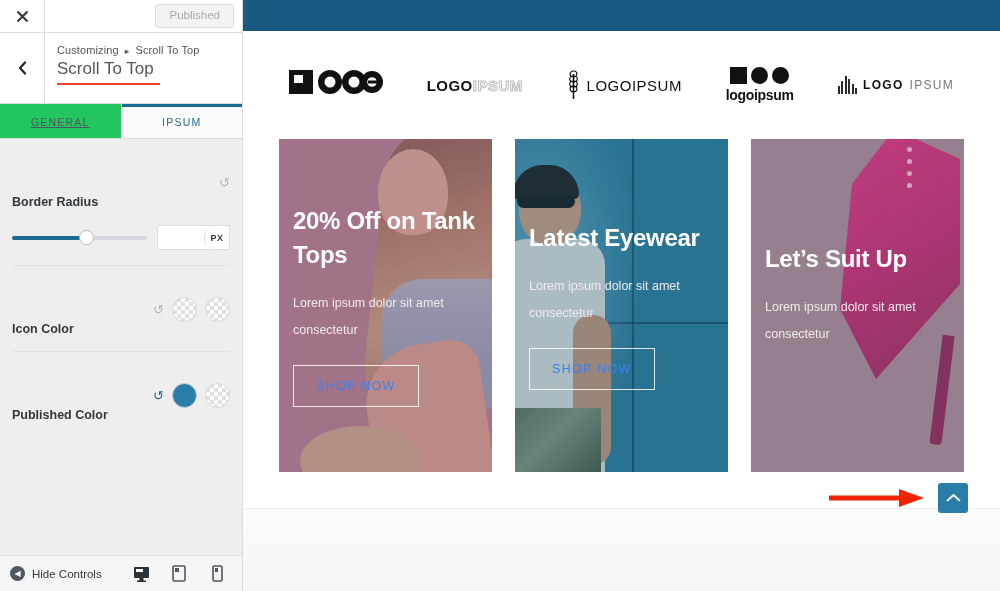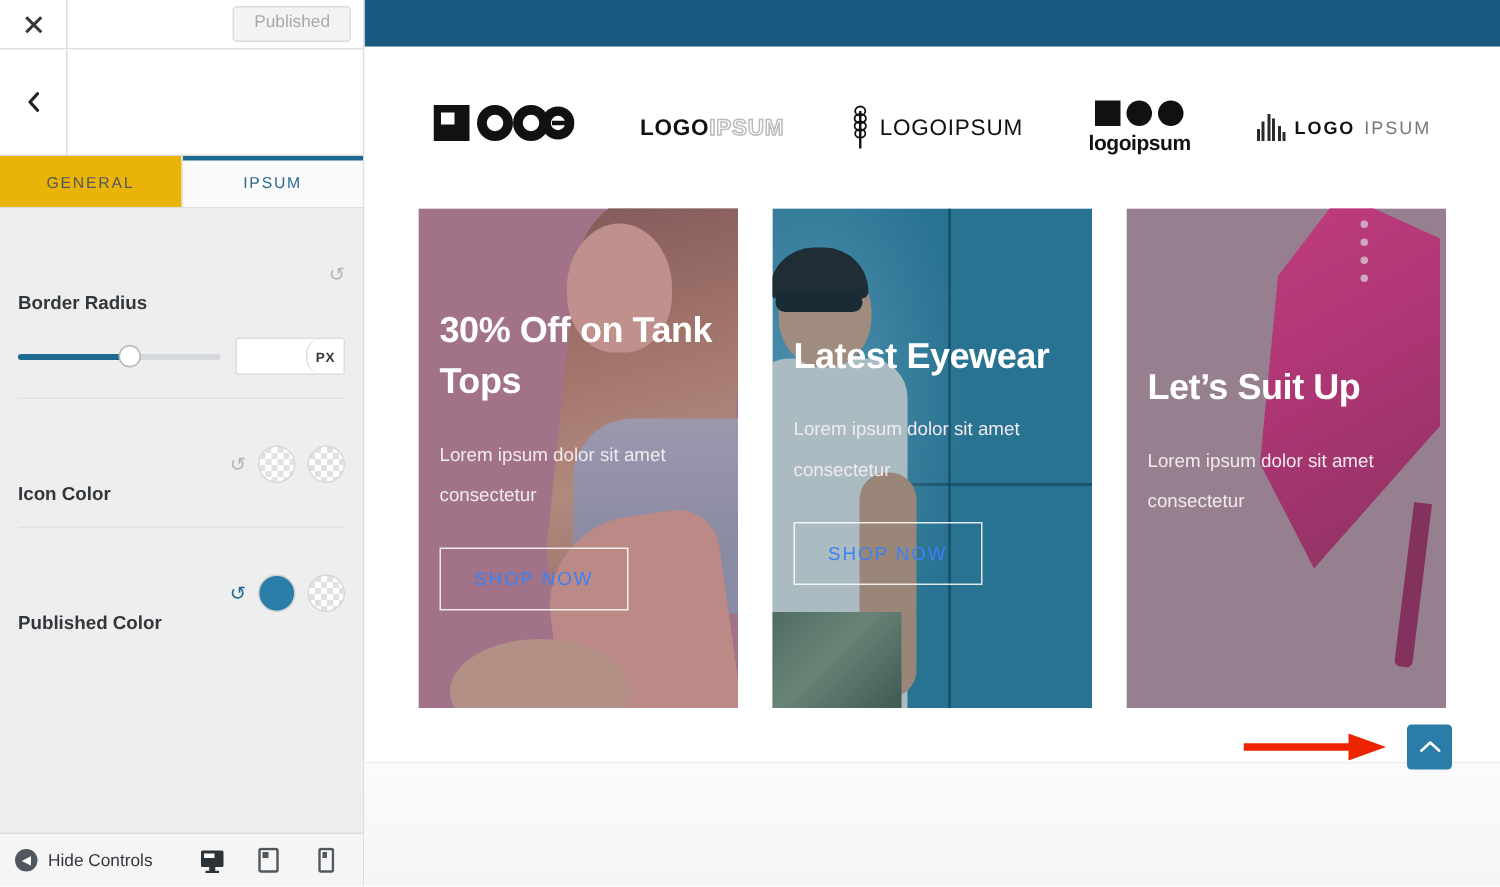--- a/index.html
+++ b/index.html
@@ -76,21 +76,21 @@
   .cz-tabs {
     flex: 0 0 35px; display: flex; background: #fff;
     border-bottom: 1px solid #ddd;
   }
   .cz-tab {
     flex: 1; display: flex; align-items: center; justify-content: center;
     font-size: 10.5px; letter-spacing: 1.2px; color: #50575e;
     cursor: pointer; border-top: 3px solid transparent;
     border-bottom: 1px solid transparent;
   }
-  .cz-tab.inactive { background: #eab308; }
+  .cz-tab.inactive { background: #22c55e; text-decoration: underline; }
   .cz-tab.active {
     color: #2a6a8e; border-top: 3px solid #1c6a90;
     background: #fafafa;
   }
   .cz-tab-divider { width: 1px; background: #e2e2e2; }
 
   
   .cz-body { flex: 1; padding: 0 12px; overflow: hidden; }
   .ctl {
     padding: 17px 0 15px 0;
@@ -363,20 +363,29 @@
       <div class="cz-topbar-spacer"></div>
       <div class="cz-published">Published</div>
     </div>
 
     <div class="cz-header">
       <div class="cz-back">
         <svg width="9" height="14" viewBox="0 0 9 14" aria-hidden="true">
           <polyline points="7,1.5 2,7 7,12.5" fill="none" stroke="#1d2327" stroke-width="2.2" stroke-linecap="round" stroke-linejoin="round"></polyline>
         </svg>
       </div>
+      <div class="cz-headtext">
+        <div class="cz-breadcrumb">
+          <span>Customizing</span>
+          <span class="sep">▸</span>
+          <span>Scroll To Top</span>
+        </div>
+        <div class="cz-title">Scroll To Top</div>
+        <div class="cz-underline"></div>
+      </div>
     </div>
 
     <div class="cz-tabs">
       <div class="cz-tab inactive">GENERAL</div>
       <div class="cz-tab-divider"></div>
       <div class="cz-tab active">IPSUM</div>
     </div>
 
     <div class="cz-body">
 
@@ -515,21 +524,21 @@
       <div class="card">
         <div class="card-bg art1" style="background-color: rgb(171, 128, 146);">
           <div class="hair"></div>
             <div class="face"></div>
             <div class="torso"></div>
           <div class="leg"></div>
             <div class="hat"></div>
             <div class="tint"></div>
         </div>
         <div class="card-content">
-          <div class="card-title">30% Off on Tank Tops</div>
+          <div class="card-title">20% Off on Tank Tops</div>
           <div class="card-sub">Lorem ipsum dolor sit amet consectetur</div>
           <span class="card-btn">SHOP NOW</span>
         </div>
       </div>
 
       <div class="card">
         <div class="card-bg art2" style="background-color: rgb(47, 126, 158);">
           <div class="wall-v" style="left:55%"></div>
           <div class="wall-h" style="top:55%"></div>
           <div class="glow"></div>

